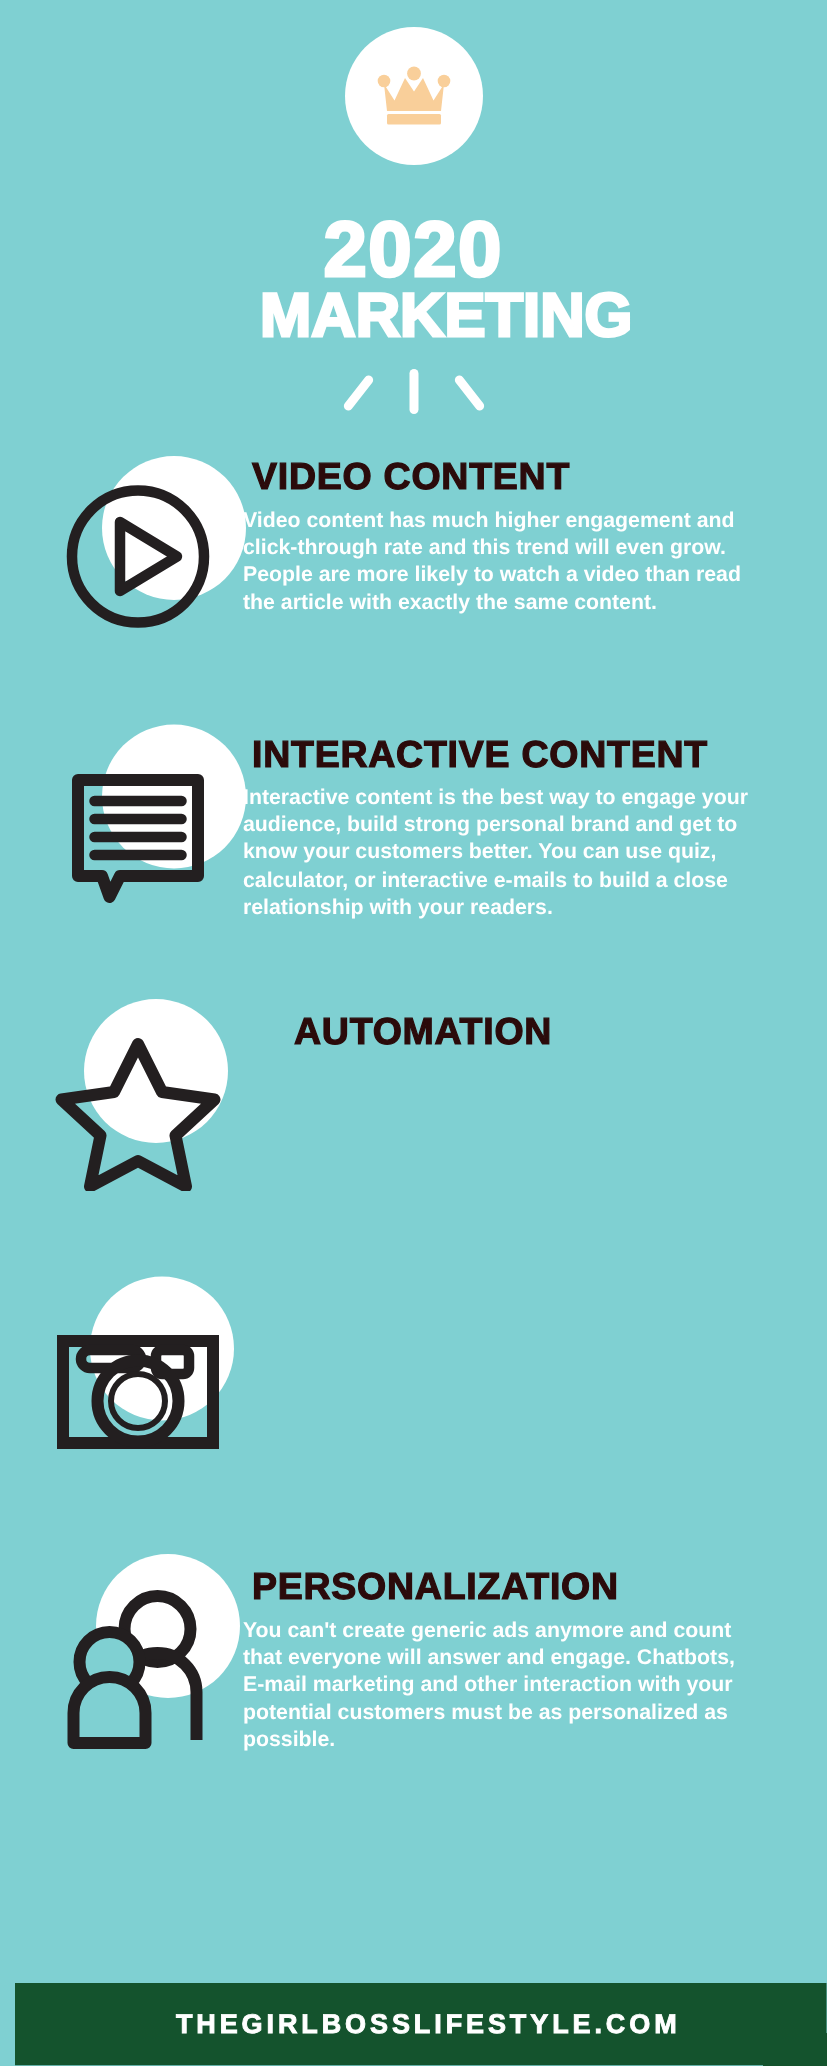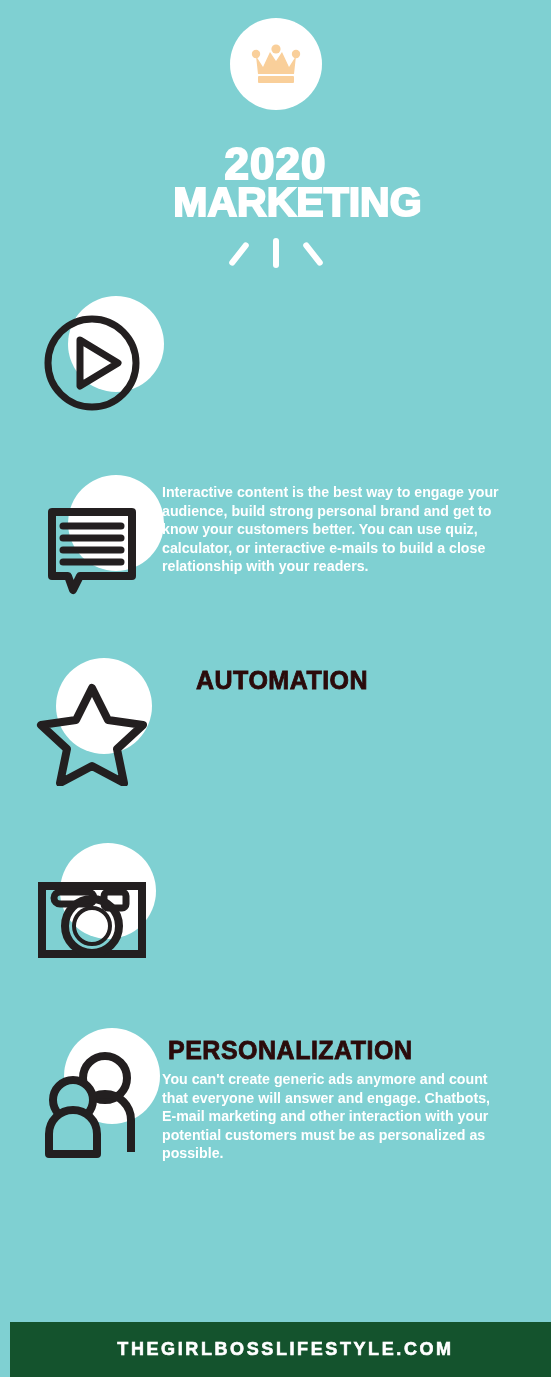--- a/index.html
+++ b/index.html
@@ -40,21 +40,21 @@
   }
   .title-line {
     display: block;
     font-weight: 900;
     letter-spacing: 1px;
     text-transform: uppercase;
     font-family: "Liberation Sans", sans-serif;
     font-stretch: condensed;
     -webkit-text-stroke: 2px #ffffff;
   }
-  .title-year { font-size: 44px; }
+  .title-year { font-size: 52px; }
   .title-main { font-size: 41px; letter-spacing: 0px; padding-left: 44px; }
   .title-sub  { font-size: 55px; letter-spacing: 1px; }
 
   .sparkle {
     margin: 14px auto 0;
     width: 96px;
     height: 34px;
     position: relative;
   }
   .sparkle i {
@@ -199,38 +199,43 @@
   <div class="section s-video">
     <div class="icon-wrap">
       <div class="icon-disc"></div>
       <div class="icon-glyph">
         <svg width="104" height="104" viewBox="0 0 104 104">
           <circle cx="52" cy="52" r="44" fill="none" stroke="#231f20" stroke-width="7"></circle>
           <path d="M40 29 L78 52 L40 75 Z" fill="none" stroke="#231f20" stroke-width="7" stroke-linejoin="round"></path>
         </svg>
       </div>
     </div>
+    <div class="text-wrap">
+      <h2 class="sec-heading">VIDEO CONTENT</h2>
+      <p class="sec-body">Video content has much higher engagement and click-through rate and this trend will even grow. People are more likely to watch a video than read the article with exactly the same content.</p>
+    </div>
   </div>
 
   <div class="section s-interact">
     <div class="icon-wrap">
       <div class="icon-disc"></div>
       <div class="icon-glyph">
         <svg width="104" height="104" viewBox="0 0 104 104">
           <path d="M12 16 H92 V80 H40 L33 94 L28 80 H12 Z" fill="none" stroke="#231f20" stroke-width="8" stroke-linejoin="round"></path>
           <g stroke="#231f20" stroke-width="7" stroke-linecap="round">
             <line x1="23" y1="30" x2="81" y2="30"></line>
             <line x1="23" y1="42" x2="81" y2="42"></line>
             <line x1="23" y1="54" x2="81" y2="54"></line>
             <line x1="23" y1="66" x2="81" y2="66"></line>
           </g>
         </svg>
       </div>
     </div>
     <div class="text-wrap">
+      <h2 class="sec-heading">INTERACTIVE CONTENT</h2>
       <p class="sec-body">Interactive content is the best way to engage your audience, build strong personal brand and get to know your customers better. You can use quiz, calculator, or interactive e-mails to build a close relationship with your readers.</p>
     </div>
   </div>
 
   <div class="section s-auto">
     <div class="icon-wrap">
       <div class="icon-disc"></div>
       <div class="icon-glyph">
         <svg width="112" height="106" viewBox="0 0 112 106">
           <path d="M56 8 L72 40 L107 45 L81 69 L88 103 L56 86 L24 103

